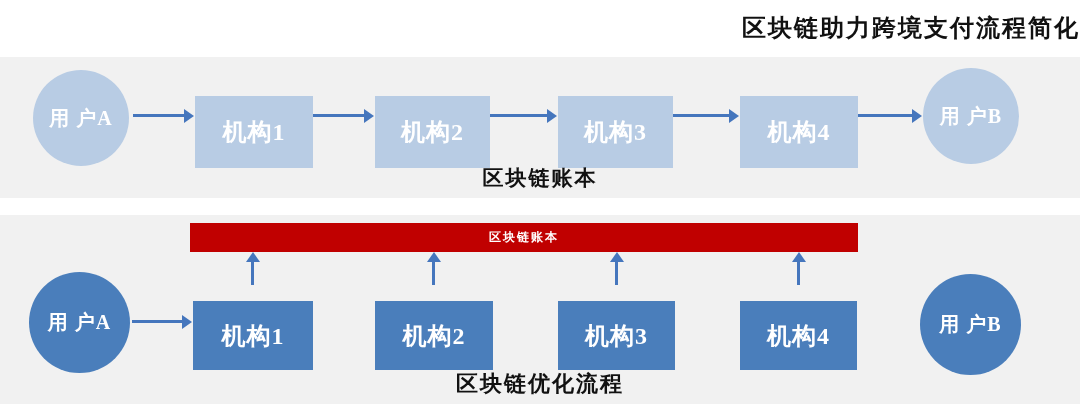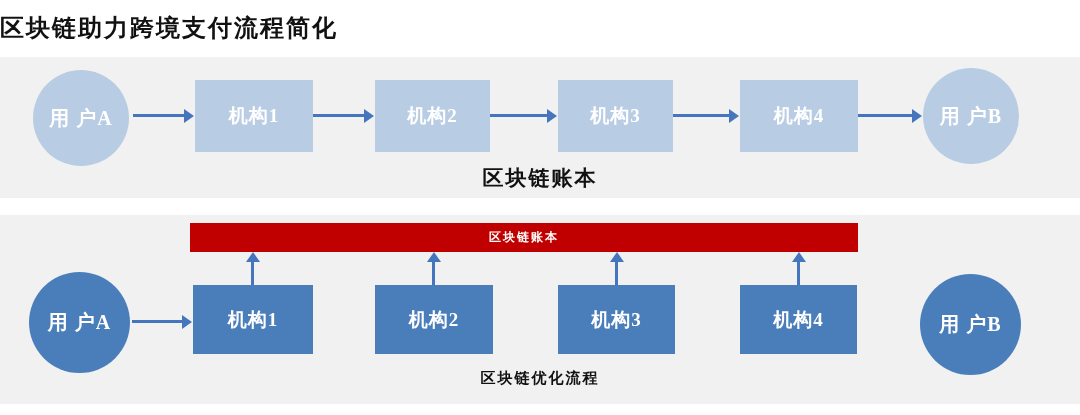--- a/index.html
+++ b/index.html
@@ -14,39 +14,39 @@
   *{box-sizing:border-box;}
   html,body{margin:0;padding:0;background:#ffffff;}
   .stage{
     position:relative;width:1080px;height:415px;background:#ffffff;
     font-family:"Liberation Serif","DejaVu Serif",serif;overflow:hidden;
   }
   .band{position:absolute;left:0;width:1080px;background:var(--band-bg);}
   .band.top{top:57px;height:141px;}
   .band.bottom{top:215px;height:189px;}
   .title{
-    position:absolute;top:12px;left:0;width:100%;text-align:left;
+    position:absolute;top:12px;left:0;width:100%;text-align:right;
     font-size:24px;font-weight:bold;color:var(--text-dark);letter-spacing:2px;
   }
   .circle{
     position:absolute;border-radius:50%;display:flex;align-items:center;justify-content:center;
     color:var(--white);font-weight:bold;font-size:20px;letter-spacing:1px;text-align:center;
   }
   .fill-light{background:var(--light-blue);}
   .fill-dark{background:var(--medium-blue);}
   .node-box{
     position:absolute;display:flex;align-items:center;justify-content:center;
-    color:var(--white);font-weight:bold;font-size:19px;letter-spacing:1px;
+    color:var(--white);font-weight:bold;font-size:24px;letter-spacing:1px;margin-top:16px;
   }
   .section-label{
     position:absolute;left:0;width:100%;text-align:center;
     font-weight:bold;color:var(--text-dark);letter-spacing:2px;
   }
   .label-trad{top:164px;font-size:21px;}
-  .label-block{top:369px;font-size:15px;}
+  .label-block{top:369px;font-size:22px;}
   .ledger{
     position:absolute;left:190px;top:223px;width:668px;height:29px;background:var(--red);
     color:var(--white);font-weight:bold;font-size:12px;letter-spacing:2px;
     display:flex;align-items:center;justify-content:center;
   }
   .arrow-h{position:absolute;height:3px;background:var(--arrow-blue);}
   .arrow-h::after{
     content:"";position:absolute;right:-9px;top:-5.5px;width:0;height:0;
     border-left:10px solid var(--arrow-blue);
     border-top:7px solid transparent;border-bottom:7px solid transparent;

